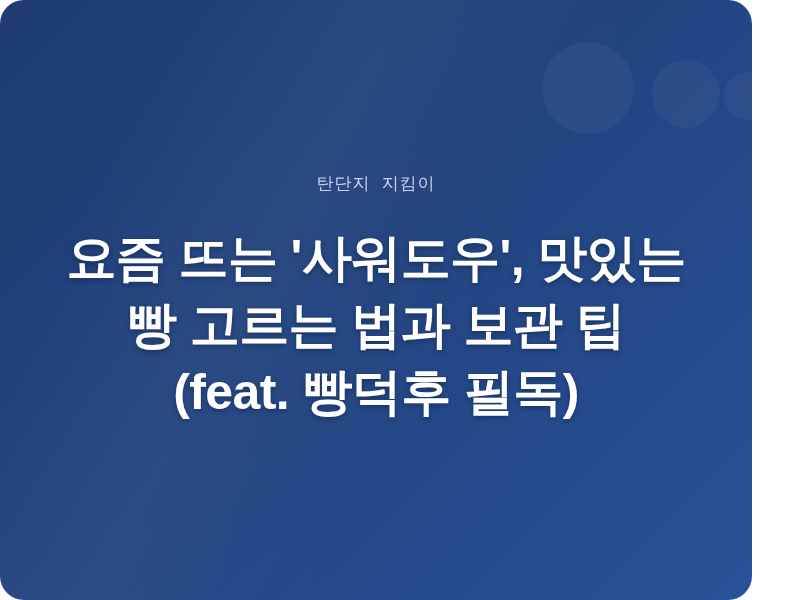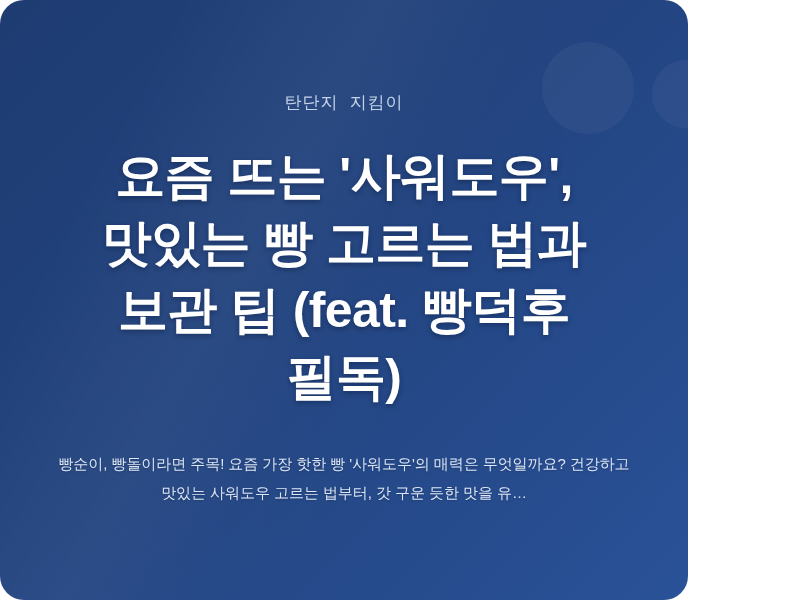--- a/index.html
+++ b/index.html
@@ -10,21 +10,21 @@
     background: #ffffff;
     overflow: hidden;
   }
 
   body {
     font-family: "Liberation Sans", "DejaVu Sans", sans-serif;
   }
 
   #thumbnail-card {
     position: relative;
-    width: 688px;
+    width: 752px;
     height: 600px;
     box-sizing: border-box;
     border-radius: 24px;
     overflow: hidden;
     background: linear-gradient(135deg, #1e3c72 0%, #22437f 45%, #2a5298 100%);
     display: flex;
     flex-direction: column;
     align-items: center;
     justify-content: center;
   }
@@ -123,16 +123,15 @@
     <div class="decor-circle" id="decor-circle-large"></div>
     <div class="decor-circle" id="decor-circle-medium"></div>
     <div class="decor-circle" id="decor-circle-small"></div>
   </div>
 
   <div id="content-stack">
     <div id="eyebrow-label">탄단지  지킴이</div>
 
     <h1 id="card-title">요즘 뜨는 '사워도우', 맛있는 빵 고르는 법과 보관 팁 (feat. 빵덕후 필독)</h1>
 
-    <p id="card-description">빵순이, 빵돌이라면 주목! 요즘 가장 핫한 빵 '사워도우'의 매력은 무엇일까요? 건강하고 맛있는 사워도우 고르는 법부터, 갓 구운 듯한 맛을 유…</p>
   </div>
 
 </div>
 
 </body></html>

